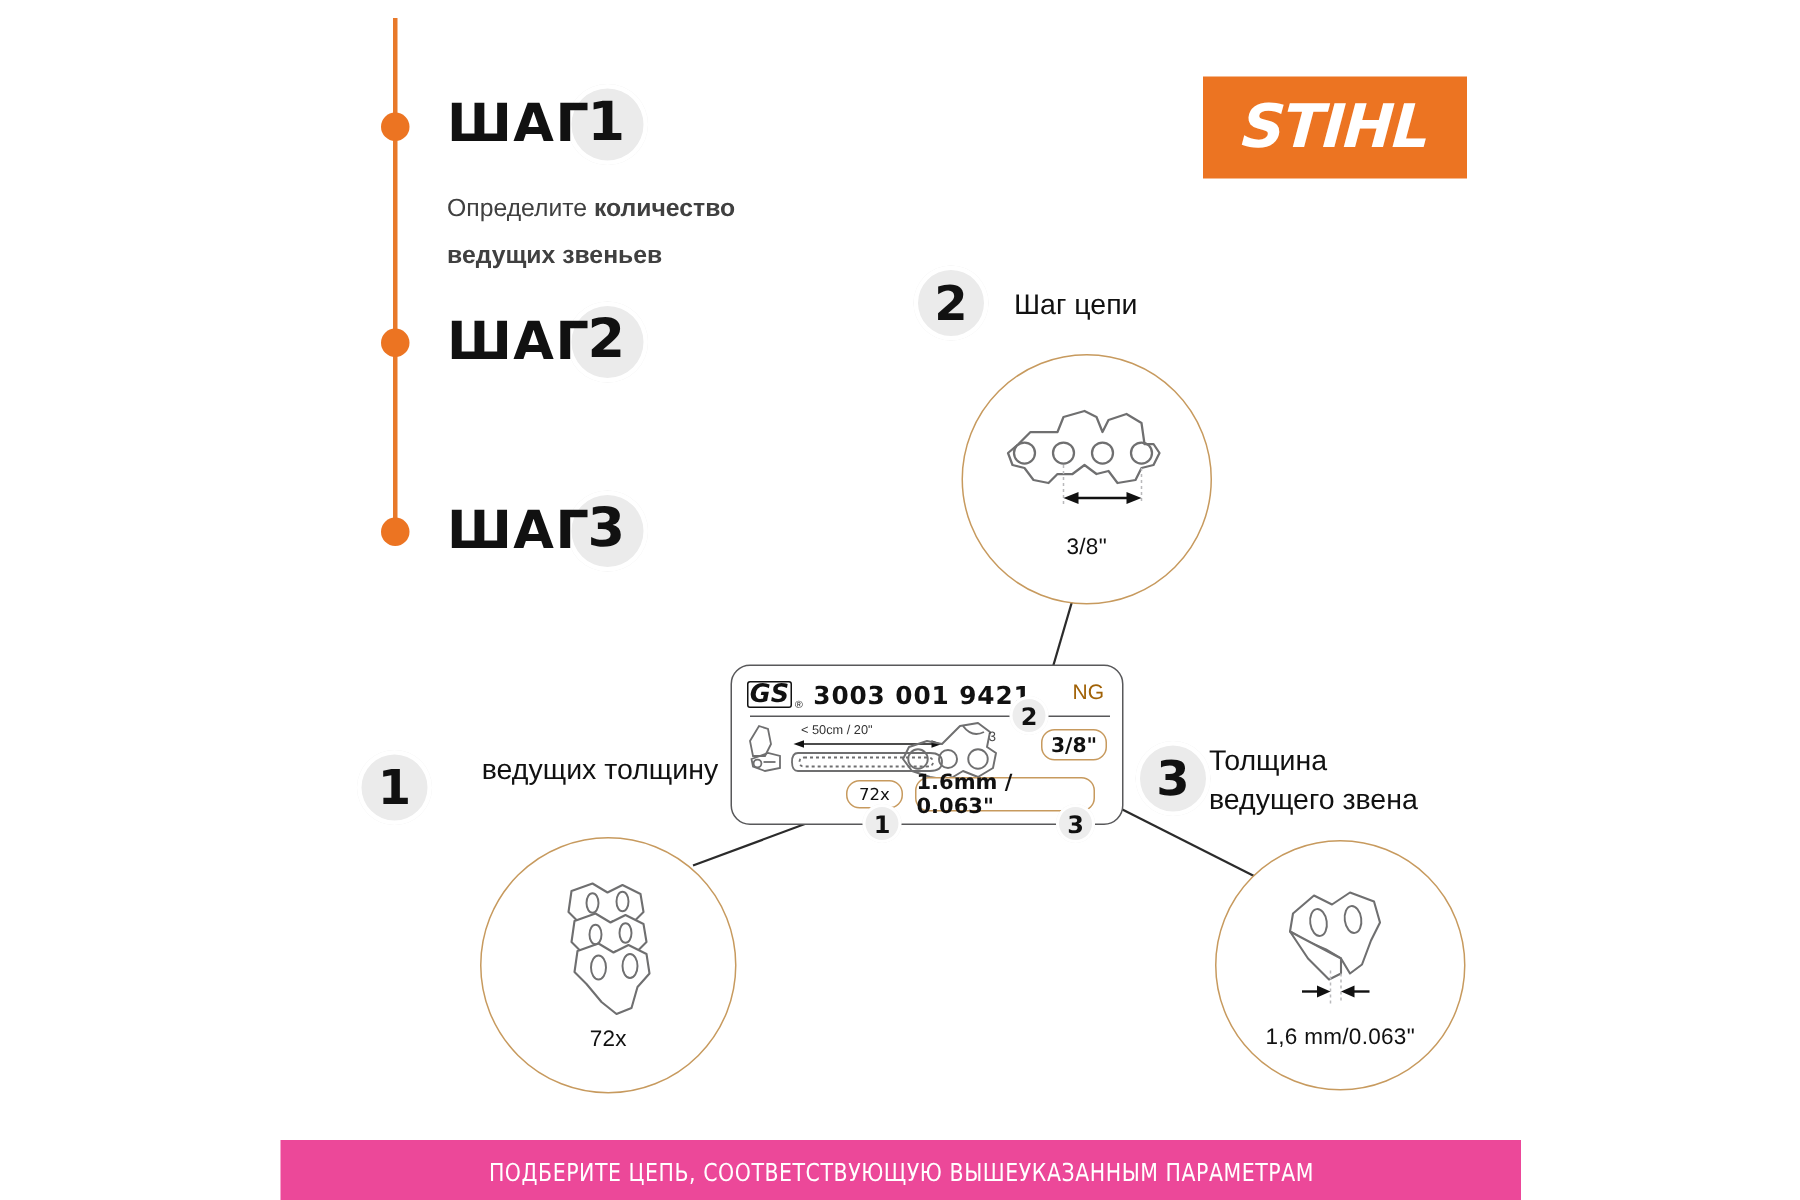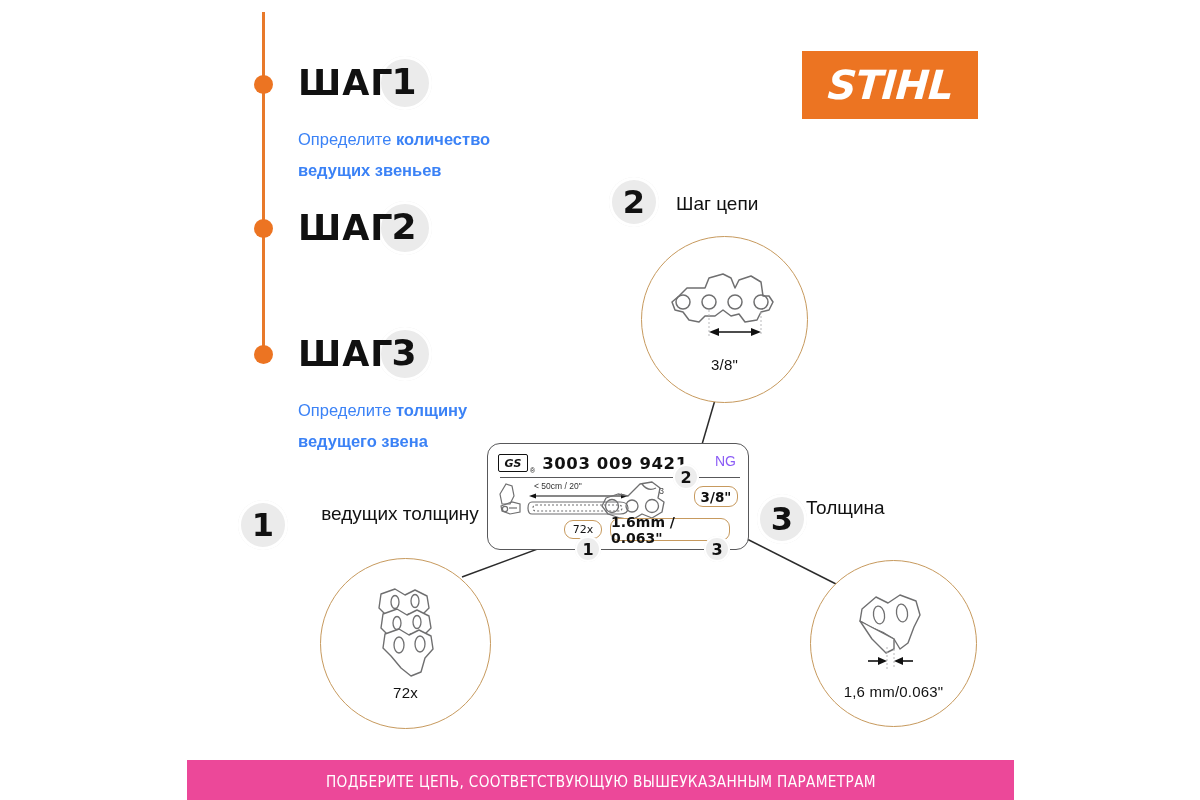--- a/index.html
+++ b/index.html
@@ -40,21 +40,21 @@
     display:flex;align-items:center;justify-content:center;
     margin-left:-16px;position:relative;z-index:1;
     box-shadow:inset 0 0 0 3px #ffffff;
   }
   .step-badge span{
     font-size:36px;font-weight:bold;color:#111;
     font-family:"DejaVu Sans",sans-serif;line-height:1;
     position:relative;left:0px;top:-1px;
   }
   .step-desc{
-    margin-top:14px;font-size:16.5px;color:#3b82f6;
+    margin-top:14px;font-size:16.5px;color:#404040;
     line-height:1.85;max-width:250px;
     font-family:"Liberation Sans",sans-serif;
   }
   .step-desc b{font-weight:bold;}
 
   .step1{top:44px;}
   .step2{top:189px;}
   .step3{top:315px;}
 
   
@@ -119,31 +119,31 @@
     position:absolute;left:487px;top:431px;width:260px;height:105px;
     border:1.4px solid #58585a;border-radius:13px;background:#fff;
   }
   .label-row1{
     position:absolute;left:10px;top:8px;right:10px;height:22px;
     display:flex;align-items:center;
   }
   .gs-mark{
     width:28px;height:16px;border:1.6px solid #111;border-radius:2px;
     display:flex;align-items:center;justify-content:center;
-    font-size:11px;font-weight:bold;font-style:italic;color:#111;
+    font-size:17px;font-weight:bold;font-style:italic;color:#111;
     font-family:"DejaVu Sans",sans-serif;margin-right:2px;
   }
   .gs-reg{font-size:7px;color:#111;align-self:flex-end;margin-right:7px;}
   .part-no{
     font-size:16.5px;font-weight:bold;color:#111;letter-spacing:0.6px;
     font-family:"DejaVu Sans",sans-serif;
   }
   .ng-code{
     position:absolute;right:12px;top:9px;
-    font-size:14px;color:#8b5cf6;font-family:"Liberation Sans",sans-serif;
+    font-size:14px;color:#a16207;font-family:"Liberation Sans",sans-serif;
   }
   .label-divider{
     position:absolute;left:12px;right:8px;top:33px;height:1px;background:#58585a;
   }
   .bar-len{
     position:absolute;left:46px;top:37px;
     font-size:8.5px;color:#333;font-family:"Liberation Sans",sans-serif;
   }
   .chip{
     position:absolute;border:1.2px solid #c79a5e;border-radius:9px;
@@ -210,23 +210,20 @@
       </div>
     </div>
   </div>
 
   <div class="step step3">
     <div class="step-head">
       <div class="step-word">ШАГ</div>
       <div class="step-badge">
         <span>3</span>
       </div>
-    </div>
-    <div class="step-desc">
-      <span>Определите </span><b>толщину ведущего звена</b>
     </div>
   </div>
 
   <div class="stihl-logo">
     <div class="wordmark">STIHL</div>
   </div>
 
   <svg class="leader" viewBox="0 0 1200 800">
 
     <line x1="715" y1="388" x2="691" y2="470" stroke="#2b2b2b" stroke-width="1.5"></line>
@@ -293,20 +290,21 @@
       </svg>
       <div class="callout-caption">72x</div>
     </div>
   </div>
 
   <div class="num-badge badge-3">
     <span>3</span>
   </div>
   <div class="callout-title title-3">
     <div>Толщина</div>
+    <div>ведущего звена</div>
   </div>
 
   <div class="callout callout-3">
     <div class="callout-inner">
       <svg width="104" height="92" viewBox="0 0 104 92">
         <g fill="#ffffff" stroke="#6f6f70" stroke-width="1.4" stroke-linejoin="round">
           <path d="M20 22 L34 10 L46 16 L58 8 L74 14 L78 28 L72 40 L66 56 L58 62 L52 52 L42 46 L28 40 L18 34 Z"></path>
           <path d="M18 34 L52 52 L52 62 L44 66 L30 52 Z"></path>
         </g>
         <g fill="none" stroke="#6f6f70" stroke-width="1.3">
@@ -326,21 +324,21 @@
       </svg>
       <div class="callout-caption">1,6 mm/0.063"</div>
     </div>
   </div>
 
   <div class="label-card">
 
     <div class="label-row1">
       <div class="gs-mark">GS</div>
       <div class="gs-reg">®</div>
-      <div class="part-no">3003 009 9421</div>
+      <div class="part-no">3003 001 9421</div>
     </div>
     <div class="ng-code">NG</div>
     <div class="label-divider"></div>
 
     <svg style="position:absolute;left:8px;top:36px;" width="40" height="40" viewBox="0 0 40 40">
       <g fill="none" stroke="#6f6f70" stroke-width="1.2">
         <path d="M6 24 L4 14 L10 4 L16 6 L18 16 L14 24 Z"></path>
         <path d="M5 26 L16 22 L24 24 L24 32 L14 34 L6 31 Z"></path>
         <circle cx="9" cy="29" r="2.6"></circle>
         <line x1="13" y1="28" x2="21" y2="28"></line>

